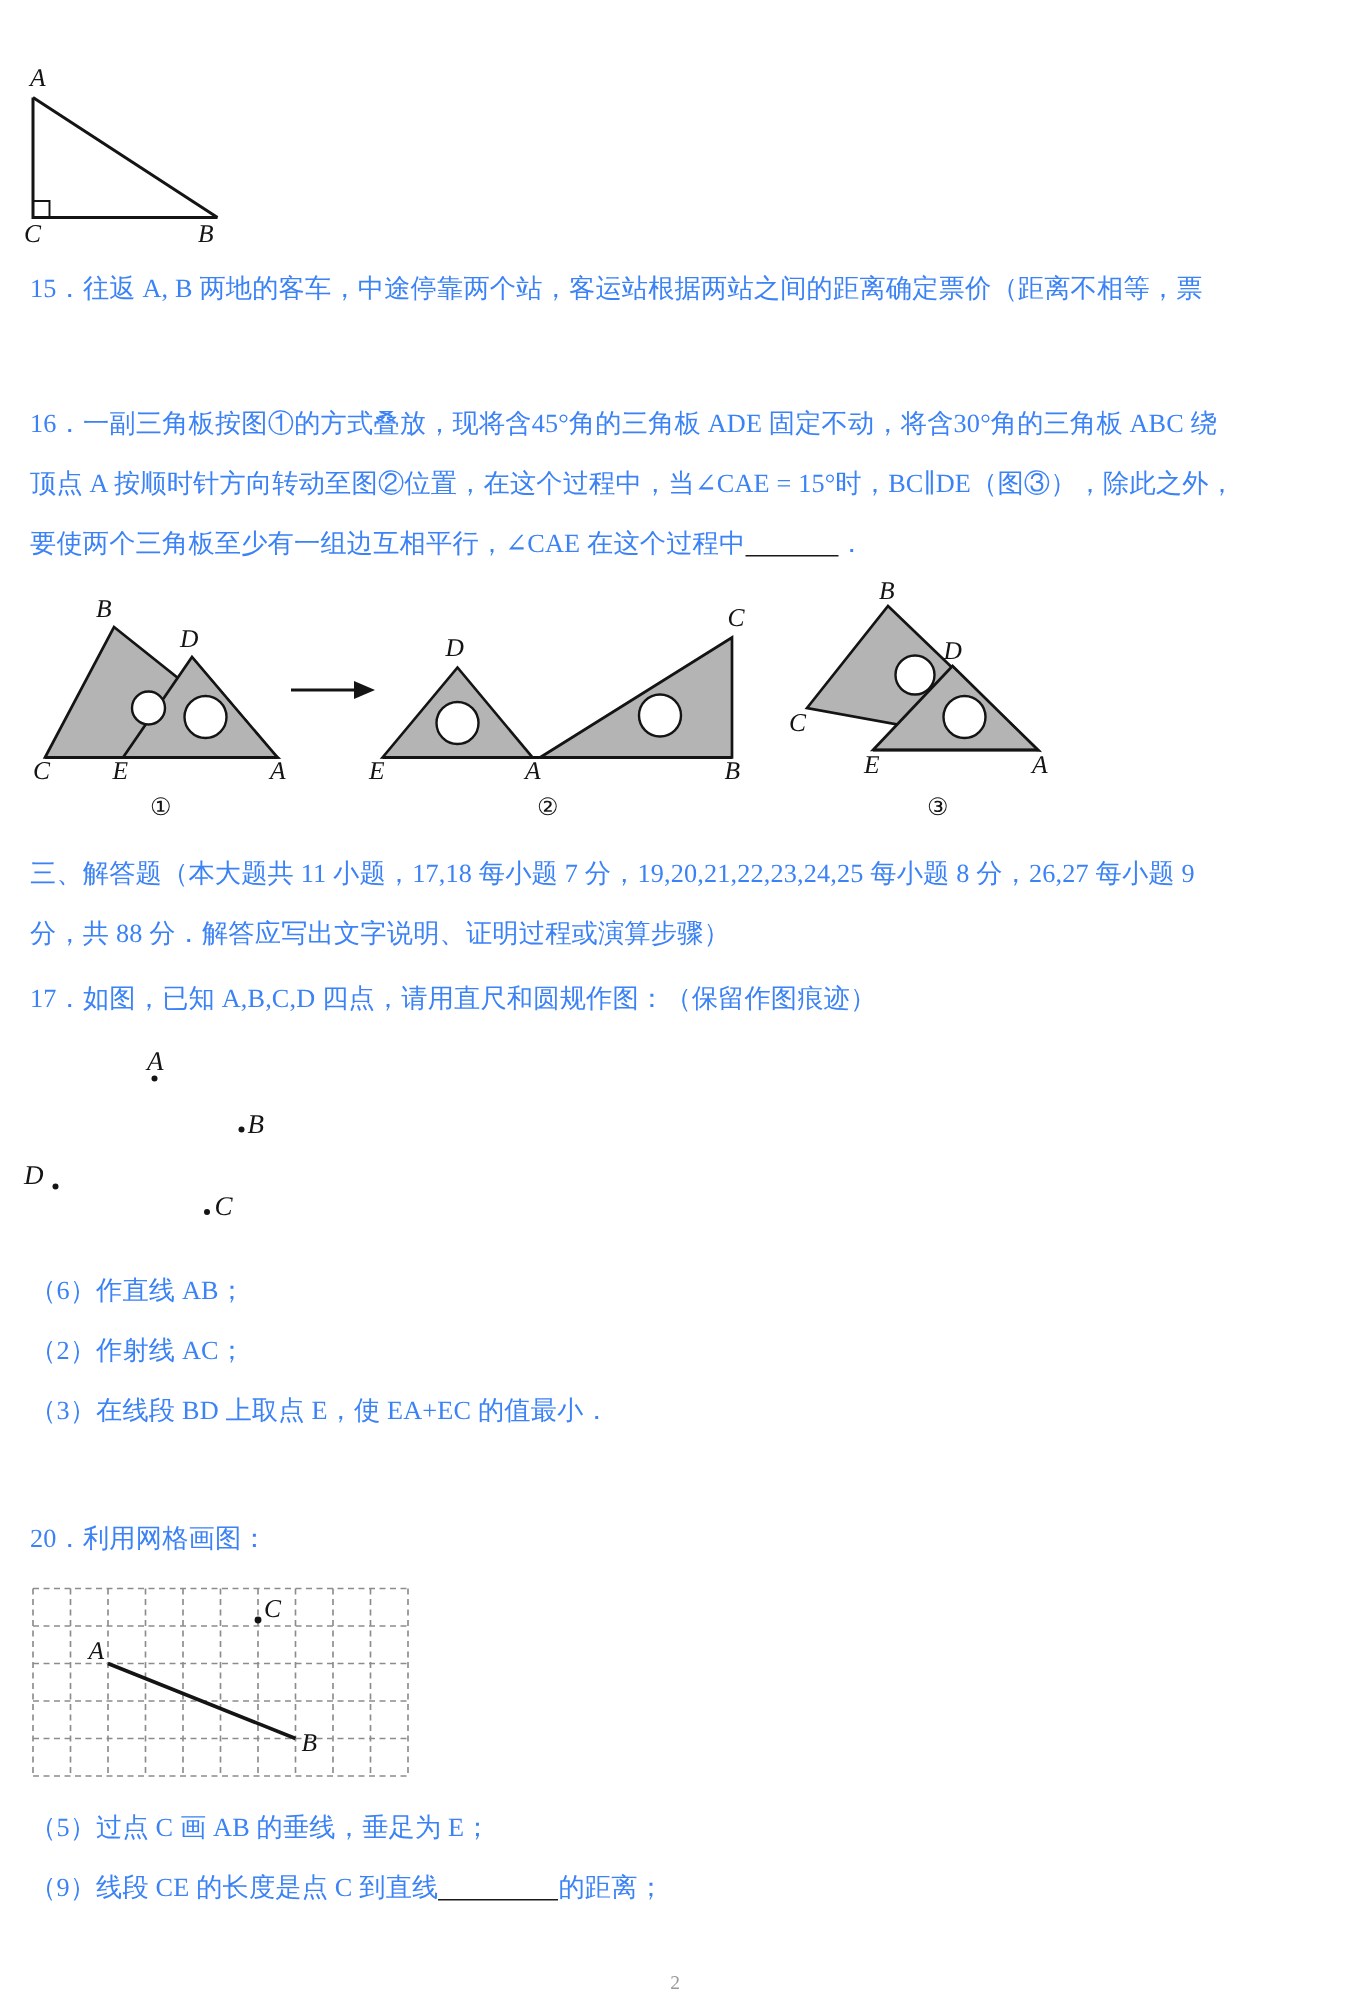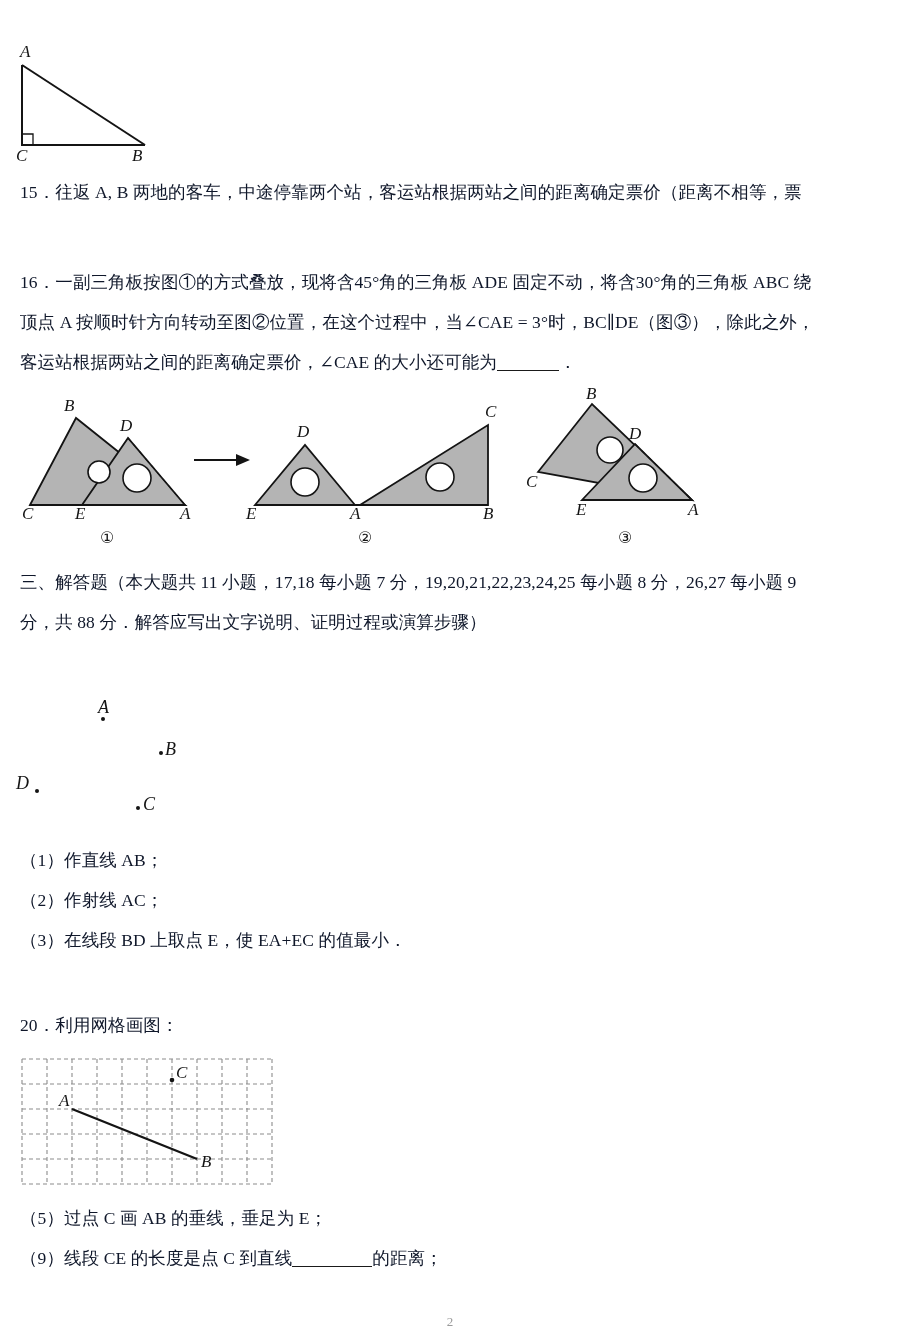--- a/index.html
+++ b/index.html
@@ -18,21 +18,21 @@
   .page {
     position: absolute;
     left: 0; top: 0;
     width: 900px;
     height: 1330px;
   }
   .para {
     position: absolute;
     font-size: 17.5px;
     line-height: 40px;
-    color: #0f172a;
+    color: #3b82f6;
     letter-spacing: 0.1px;
   }
   .para > div { white-space: nowrap; }
   .blank-u {
     display: inline-block;
     border-bottom: 1.4px solid #1a1a1a;
     vertical-align: -3px;
   }
   .fig { position: absolute; }
   .fig svg { display: block; }
@@ -89,24 +89,24 @@
     <div>
       <span>15</span>．<span>往返 A, B 两地的客车，中途停靠两个站，客运站根据两站之间的距离确定票价（距离不相等，票</span>
     </div>
   </div>
 
   <div class="para" style="left:20px; top:262px; width:870px;">
     <div>
       <span>16</span>．<span>一副三角板按图①的方式叠放，现将含45°角的三角板 ADE 固定不动，将含30°角的三角板 ABC 绕</span>
     </div>
     <div>
-      <span>顶点 A 按顺时针方向转动至图②位置，在这个过程中，当∠CAE = 3°时，BC∥DE（图③），除此之外，</span>
-    </div>
-    <div>
-      <span>客运站根据两站之间的距离确定票价，∠CAE 的大小还可能为</span><span class="blank-u" style="width:62px;"></span><span>．</span>
+      <span>顶点 A 按顺时针方向转动至图②位置，在这个过程中，当∠CAE = 15°时，BC∥DE（图③），除此之外，</span>
+    </div>
+    <div>
+      <span>要使两个三角板至少有一组边互相平行，∠CAE 在这个过程中</span><span class="blank-u" style="width:62px;"></span><span>．</span>
     </div>
   </div>
 
   <div class="fig" style="left:20px; top:390px; width:190px; height:130px;">
     <svg width="190" height="130" viewBox="0 0 190 130">
 
       <polygon points="10,115 56,28 165,115" fill="#b4b4b4" stroke="#141414" stroke-width="1.8"></polygon>
 
       <polygon points="62,115 108,48 165,115" fill="#b4b4b4" stroke="#141414" stroke-width="1.8"></polygon>
 
@@ -166,37 +166,42 @@
     <span class="lbl" style="left:46px; top:118px;">E</span>
     <span class="lbl" style="left:158px; top:118px;">A</span>
     <span class="circ-num" style="left:88px; top:146px;">③</span>
   </div>
 
   <div class="para" style="left:20px; top:562px; width:870px;">
     <div>三、解答题（本大题共 11 小题，17,18 每小题 7 分，19,20,21,22,23,24,25 每小题 8 分，26,27 每小题 9</div>
     <div>分，共 88 分．解答应写出文字说明、证明过程或演算步骤）</div>
   </div>
 
+  <div class="para" style="left:20px; top:645px; width:860px;">
+    <div>
+      <span>17</span>．<span>如图，已知 A,B,C,D 四点，请用直尺和圆规作图：（保留作图痕迹）</span>
+    </div>
+  </div>
 
   <div class="fig" style="left:0px; top:695px; width:300px; height:125px;">
     <span class="dot" style="left:101px; top:22px;"></span>
     <span class="pt-label" style="left:98px; top:2px;">A</span>
 
     <span class="dot" style="left:159px; top:56px;"></span>
     <span class="pt-label" style="left:165px; top:44px;">B</span>
 
     <span class="pt-label" style="left:16px; top:78px;">D</span>
     <span class="dot" style="left:35px; top:94px;"></span>
 
     <span class="dot" style="left:136px; top:111px;"></span>
     <span class="pt-label" style="left:143px; top:99px;">C</span>
   </div>
 
   <div class="para" style="left:20px; top:840px; width:700px;">
-    <div>（1）作直线 AB；</div>
+    <div>（6）作直线 AB；</div>
     <div>（2）作射线 AC；</div>
     <div>（3）在线段 BD 上取点 E，使 EA+EC 的值最小．</div>
   </div>
 
   <div class="para" style="left:20px; top:1005px; width:700px;">
     <div>
       <span>20</span>．<span>利用网格画图：</span>
     </div>
   </div>
 

